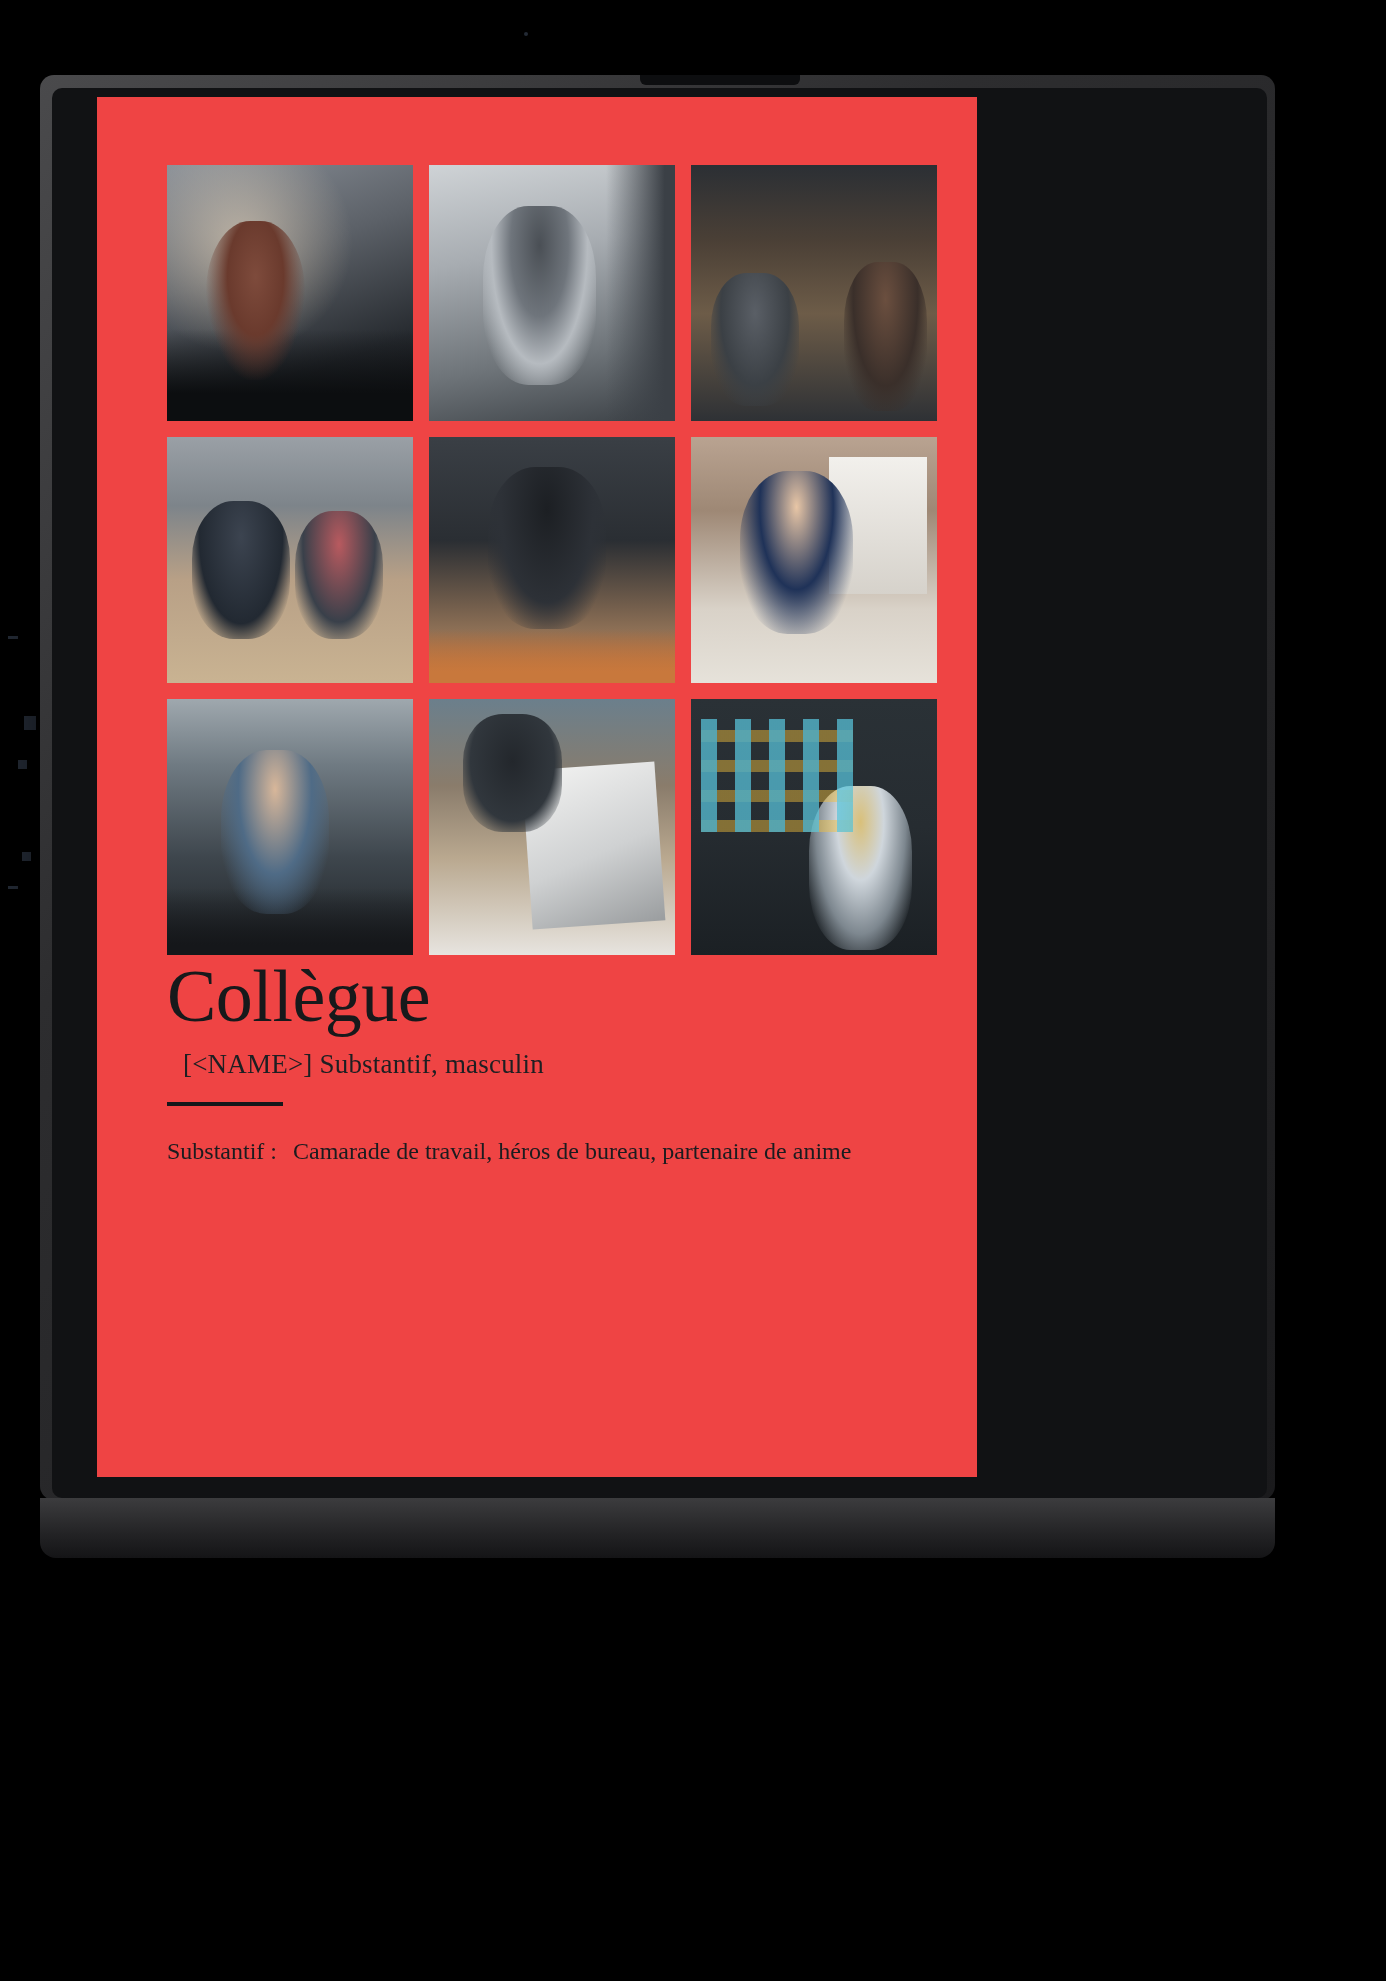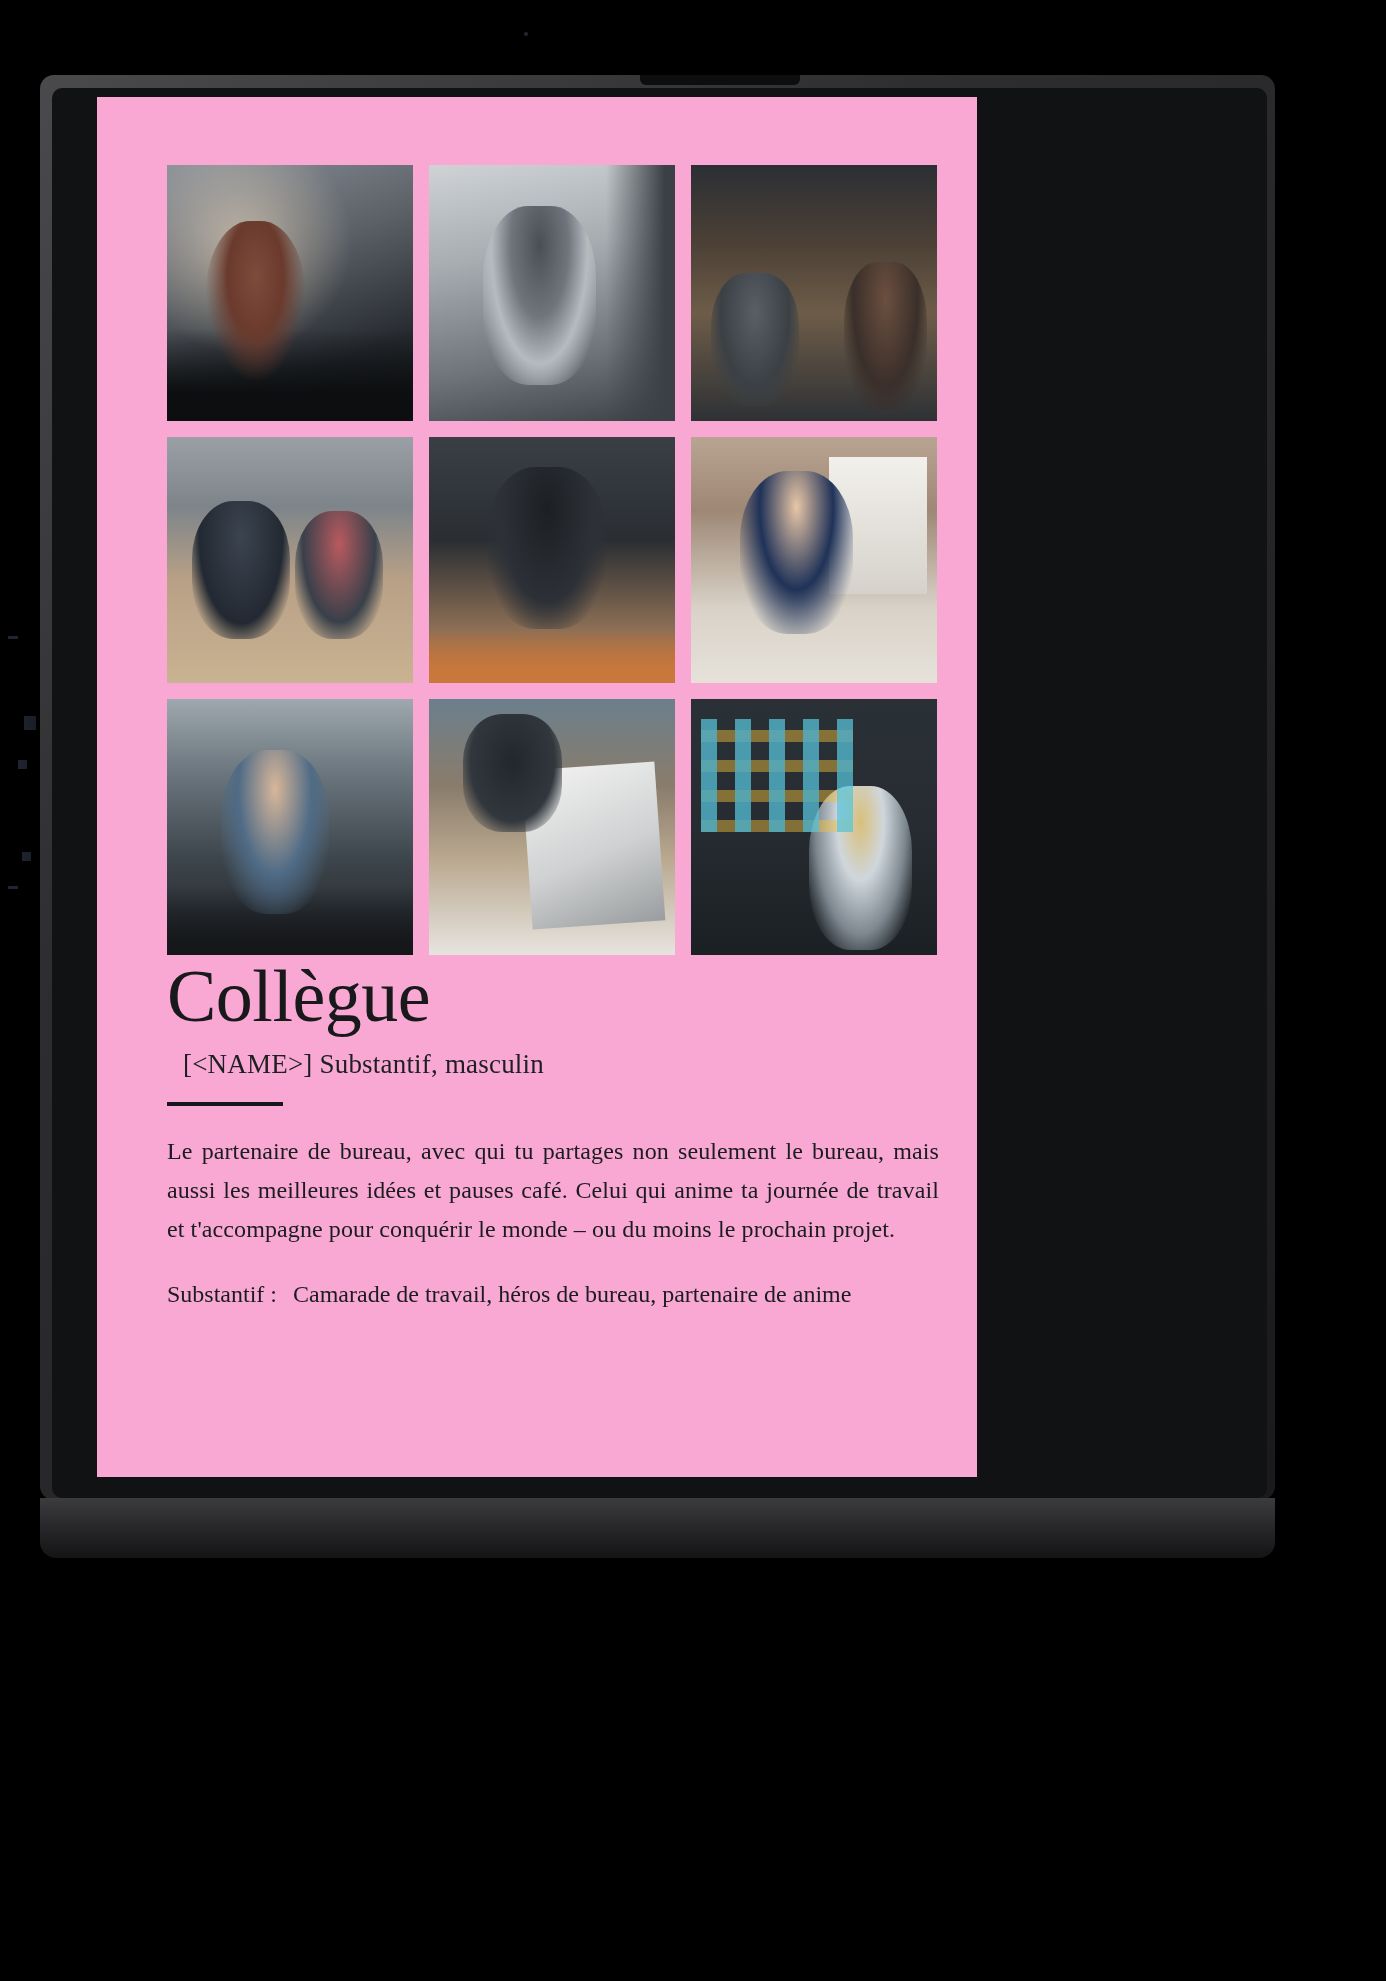--- a/index.html
+++ b/index.html
@@ -50,21 +50,21 @@
     border-radius: 10px;
   }
 
   
   .poster {
     position: absolute;
     left: 97px;
     top: 97px;
     width: 880px;
     height: 1380px;
-    background: #f9a8d4;
+    background: #ef4444;
     overflow: hidden;
   }
 
   
   .photo-grid {
     position: absolute;
     left: 70px;
     top: 68px;
     width: 772px;
     display: grid;
@@ -282,21 +282,20 @@
         </div>
       <div class="photo">
           <div class="ph-layer ph9"></div>
         </div>
     </div>
 
     <div class="text-block">
       <h1 class="title">Collègue</h1>
       <p class="subtitle">[&lt;NAME&gt;] Substantif, masculin</p>
       <div class="rule"></div>
-      <p class="definition">Le partenaire de bureau, avec qui tu partages non seulement le bureau, mais aussi les meilleures idées et pauses café. Celui qui anime ta journée de travail et t'accompagne pour conquérir le monde – ou du moins le prochain projet.</p>
       <div class="synonyms-row">
         <span class="syn-label">Substantif :</span>
         <span class="syn-values">Camarade de travail, héros de bureau, partenaire de anime</span>
       </div>
     </div>
 
   </div>
 
   <div class="device-lip"></div>
 </div>

